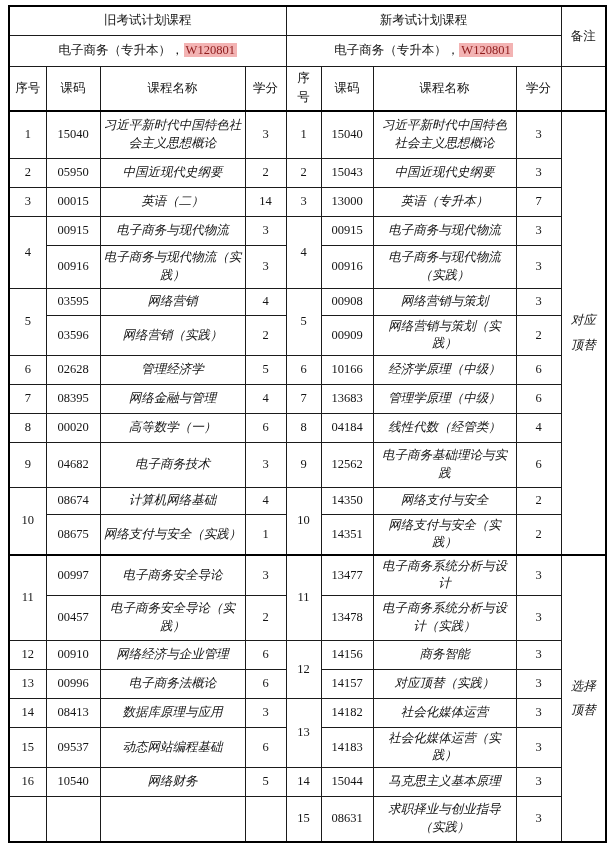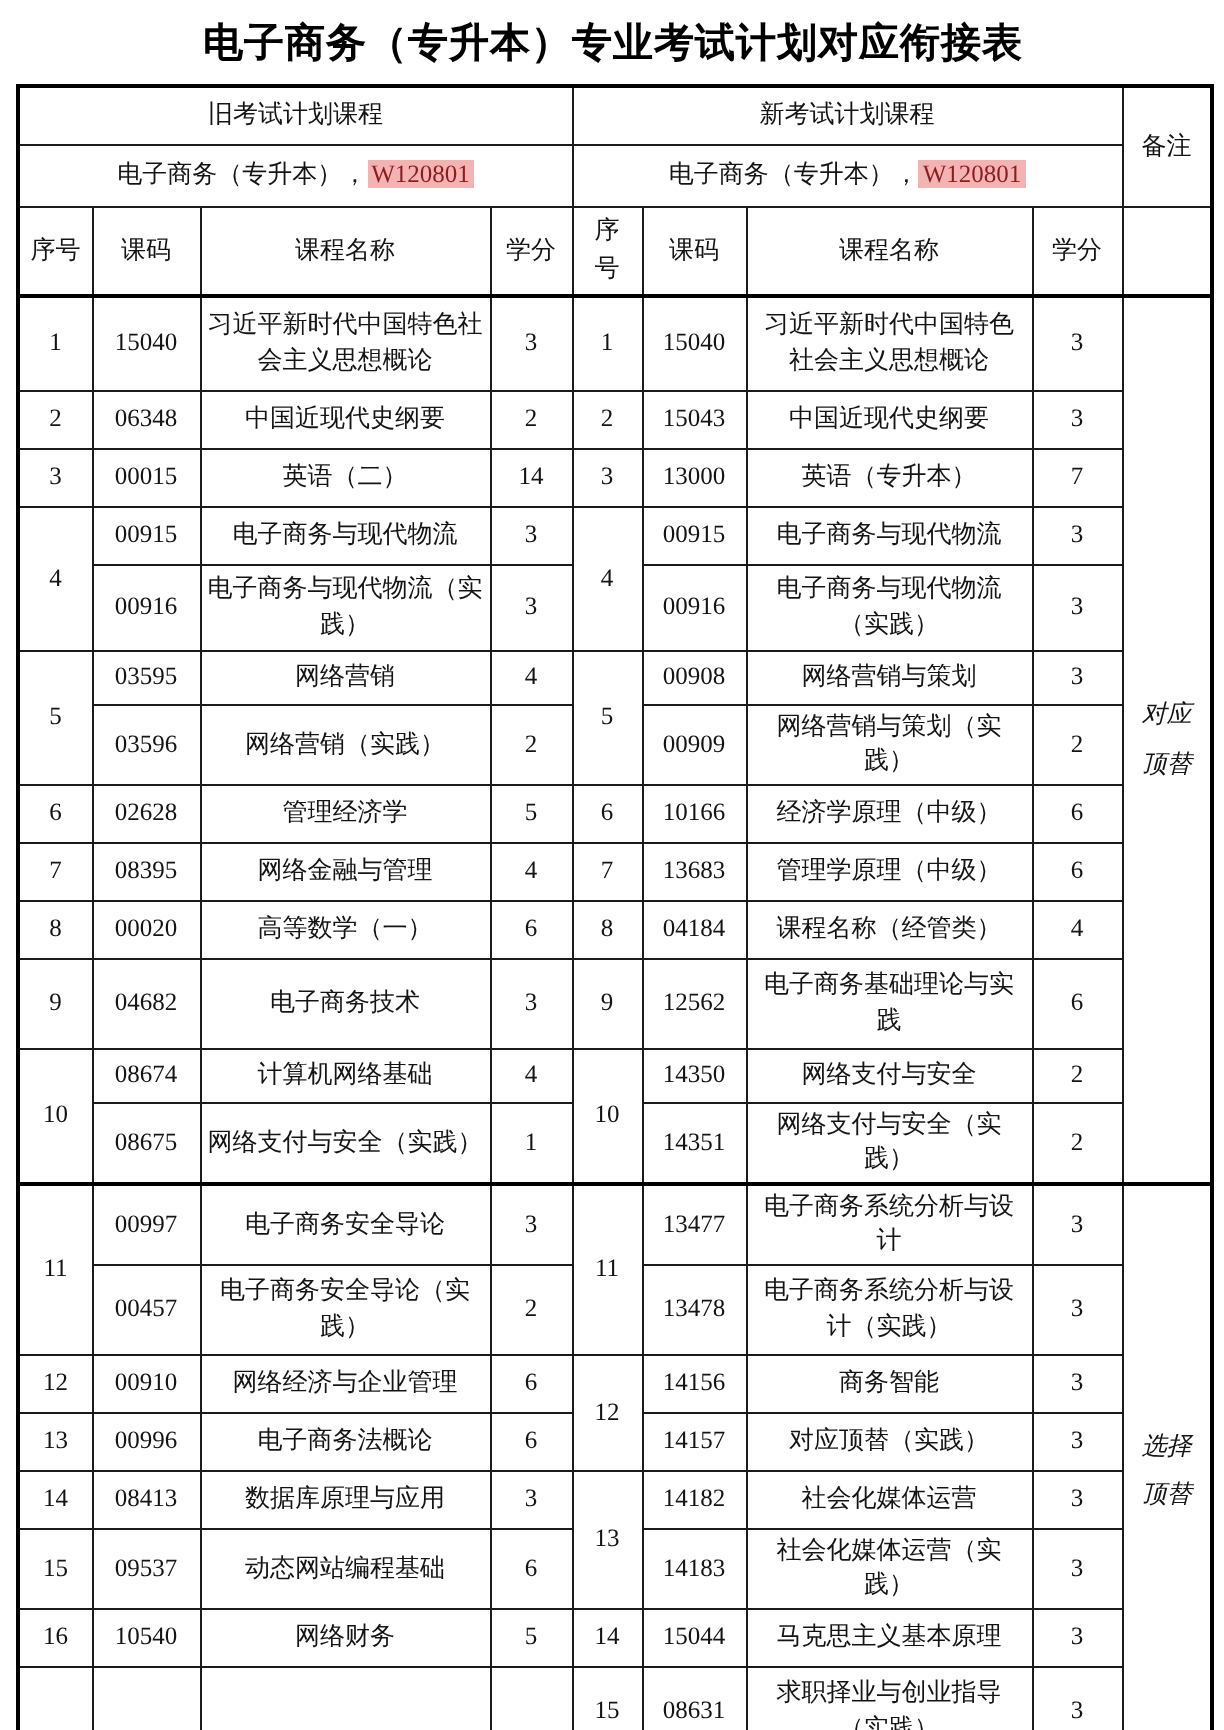--- a/index.html
+++ b/index.html
@@ -18,40 +18,39 @@
     border-collapse:collapse;table-layout:fixed;width:597px;
     border:2px solid #000;
   }
   table.grid td, table.grid th{
     border:1px solid #1b1b1b;
     font-size:12.5px;font-weight:normal;
     text-align:center;vertical-align:middle;
     padding:2px 3px;line-height:1.4;
     overflow:hidden;word-break:break-all;
   }
-  td.name{text-align:left;padding-left:7px;padding-right:3px;}
+  td.name{text-align:left;padding-left:7px;padding-right:3px;font-style:italic;}
   tr.h26 > td{height:24px;}
   tr.h24 > td{height:22px;margin-top:32px;}
   tr.h28 > td{height:26px;}
   tr.h36 > th, tr.h36 > td{height:34px;}
   tr.h40 > td{height:38px;}
   tr.h42 > td{height:40px;}
   tr.h44 > td{height:42px;}
   tr.first-body > td{border-top:2px solid #000;}
   tr.section-b-start > td{border-top:2.5px solid #000;}
   .stack2{display:inline-block;width:2.1em;line-height:1.95;font-style:italic;}
   .stack1{display:inline-block;width:1.15em;line-height:1.55;}
   .va-top{vertical-align:top;padding-top:3px;}
   .hl{background:#f3b3b3;color:#8e1c1c;padding:0 2px;}
 </style>
 </head>
 <body>
 
 <div class="page">
-  <div class="doc-title">电子商务（专升本）专业考试计划对应衔接表</div>
 
   <table class="grid">
     <colgroup>
       <col style="width:37px">
         <col style="width:54px">
         <col style="width:145px">
         <col style="width:41px">
       <col style="width:35px">
         <col style="width:52px">
         <col style="width:143px">
@@ -90,21 +89,21 @@
       <td>3</td>
       <td>1</td>
       <td>15040</td>
       <td class="name">习近平新时代中国特色社会主义思想概论</td>
       <td>3</td>
       <td rowspan="13"><span class="stack2">对应顶替</span></td>
     </tr>
 
     <tr class="h26">
       <td>2</td>
-      <td>06348</td>
+      <td>05950</td>
       <td class="name">中国近现代史纲要</td>
       <td>2</td>
       <td>2</td>
       <td>15043</td>
       <td class="name">中国近现代史纲要</td>
       <td>3</td>
     </tr>
 
     <tr class="h26">
       <td>3</td>
@@ -179,21 +178,21 @@
       <td>6</td>
     </tr>
 
     <tr class="h26">
       <td>8</td>
       <td>00020</td>
       <td class="name">高等数学（一）</td>
       <td>6</td>
       <td>8</td>
       <td>04184</td>
-      <td class="name">课程名称（经管类）</td>
+      <td class="name">线性代数（经管类）</td>
       <td>4</td>
     </tr>
 
     <tr class="h42">
       <td class="va-top">9</td>
       <td>04682</td>
       <td class="name">电子商务技术</td>
       <td>3</td>
       <td>9</td>
       <td>12562</td>

